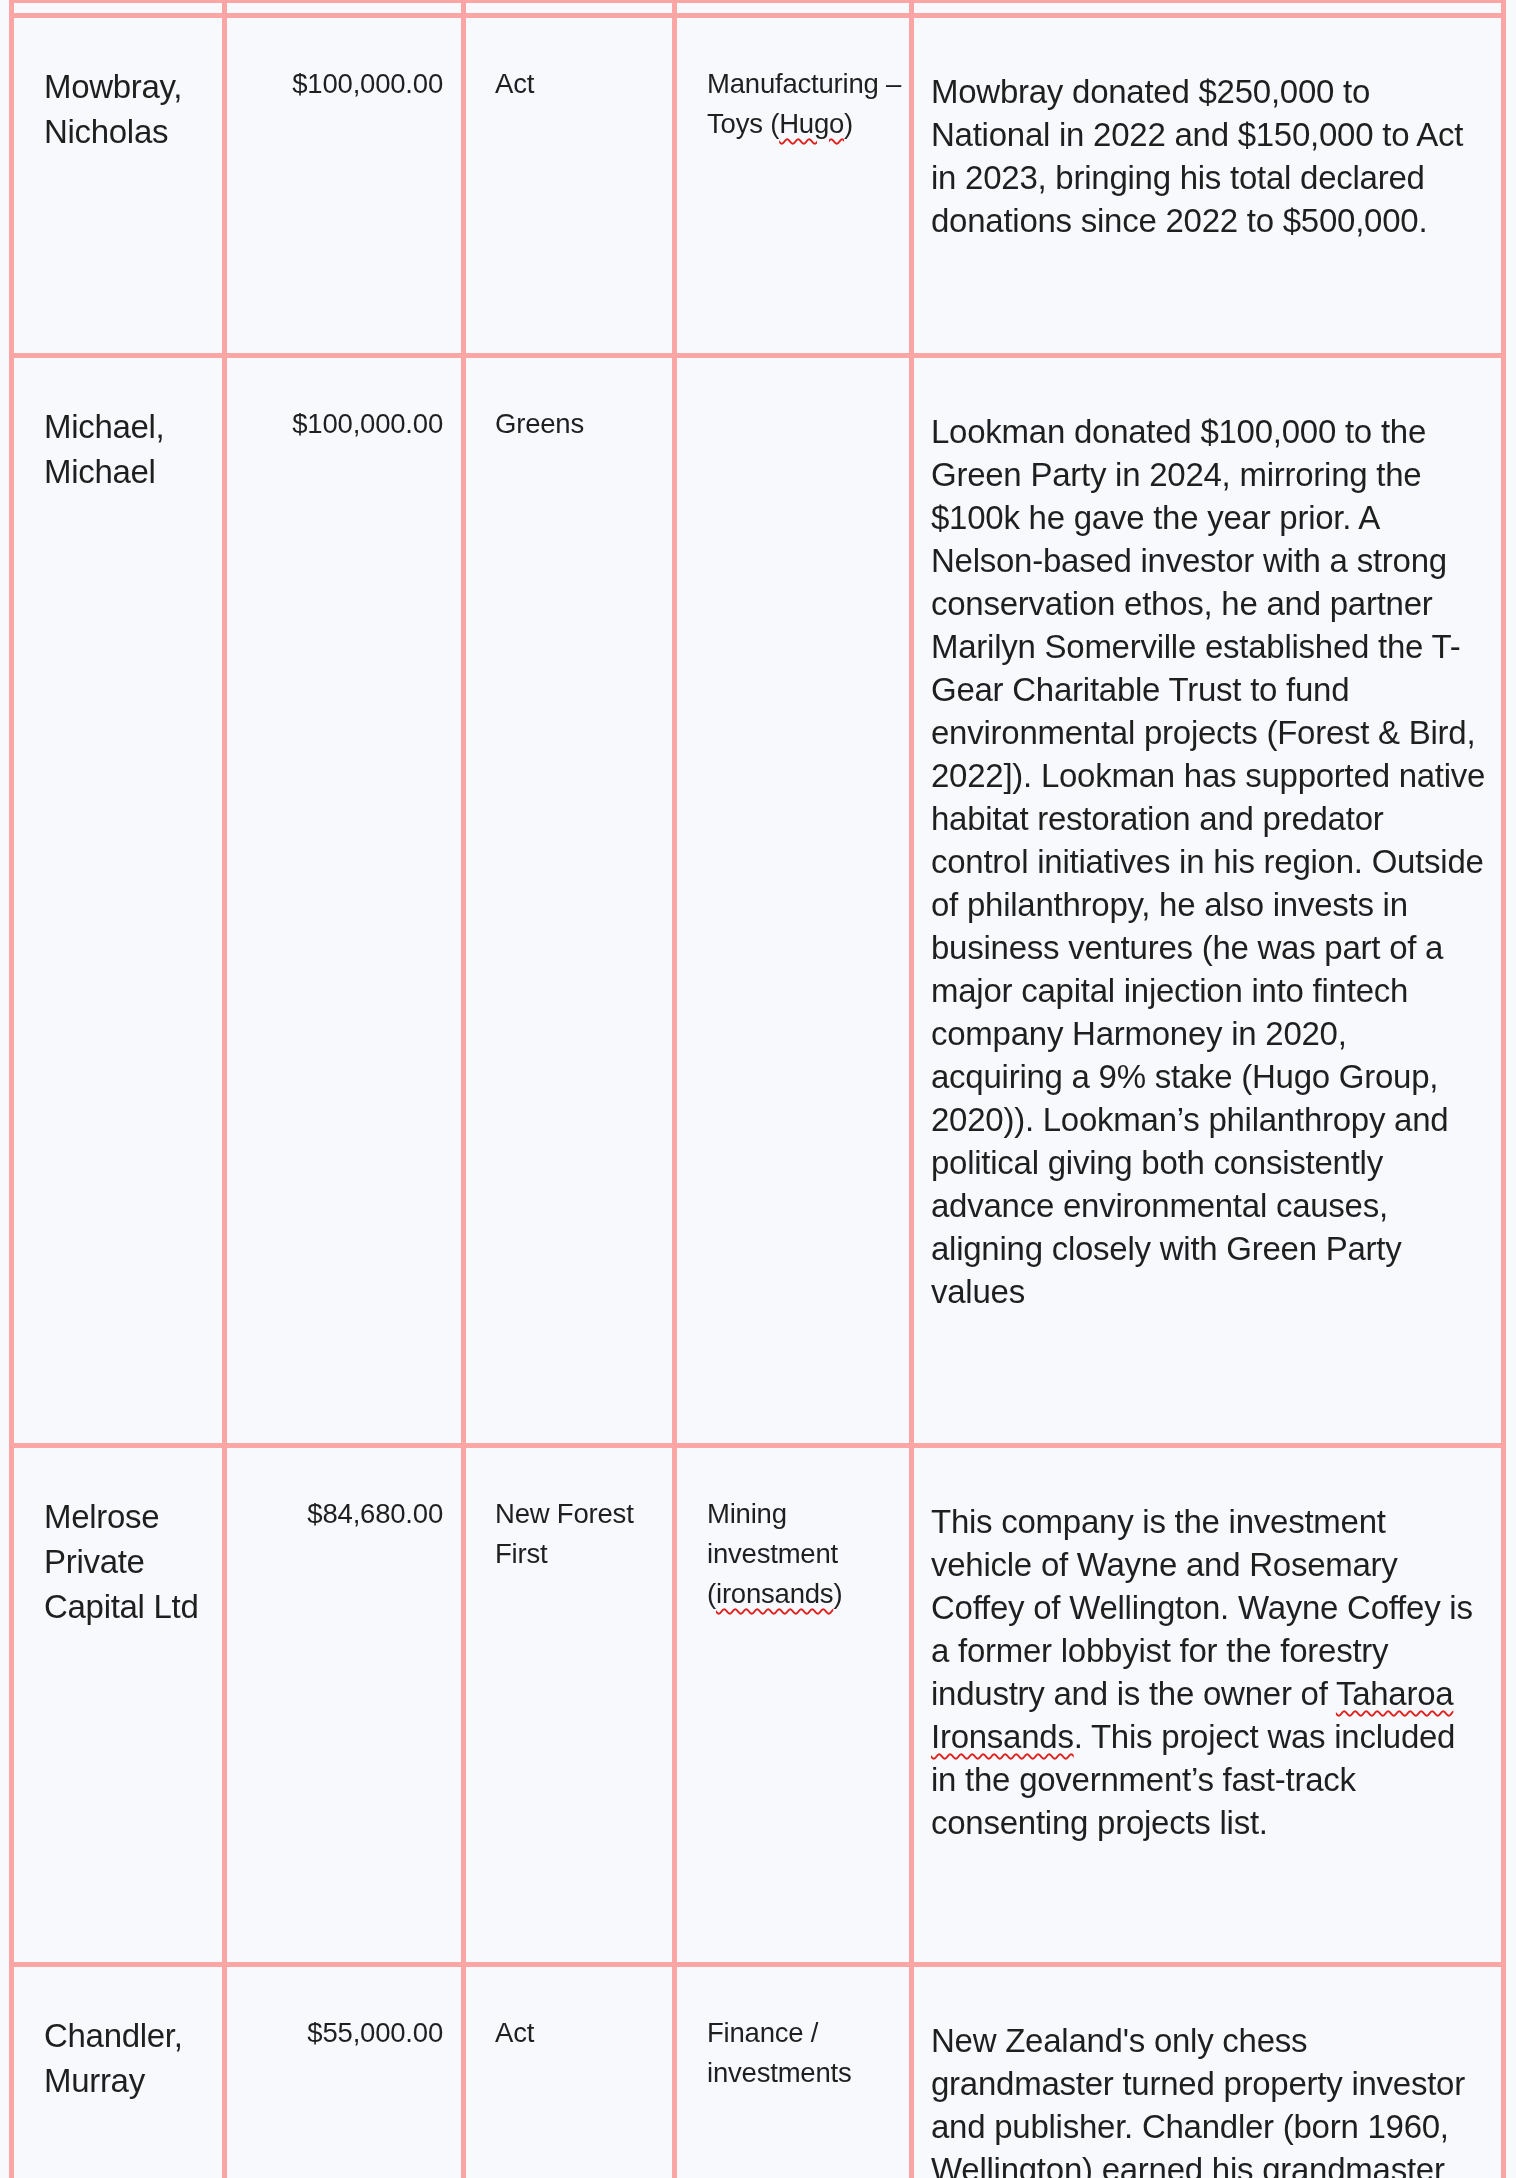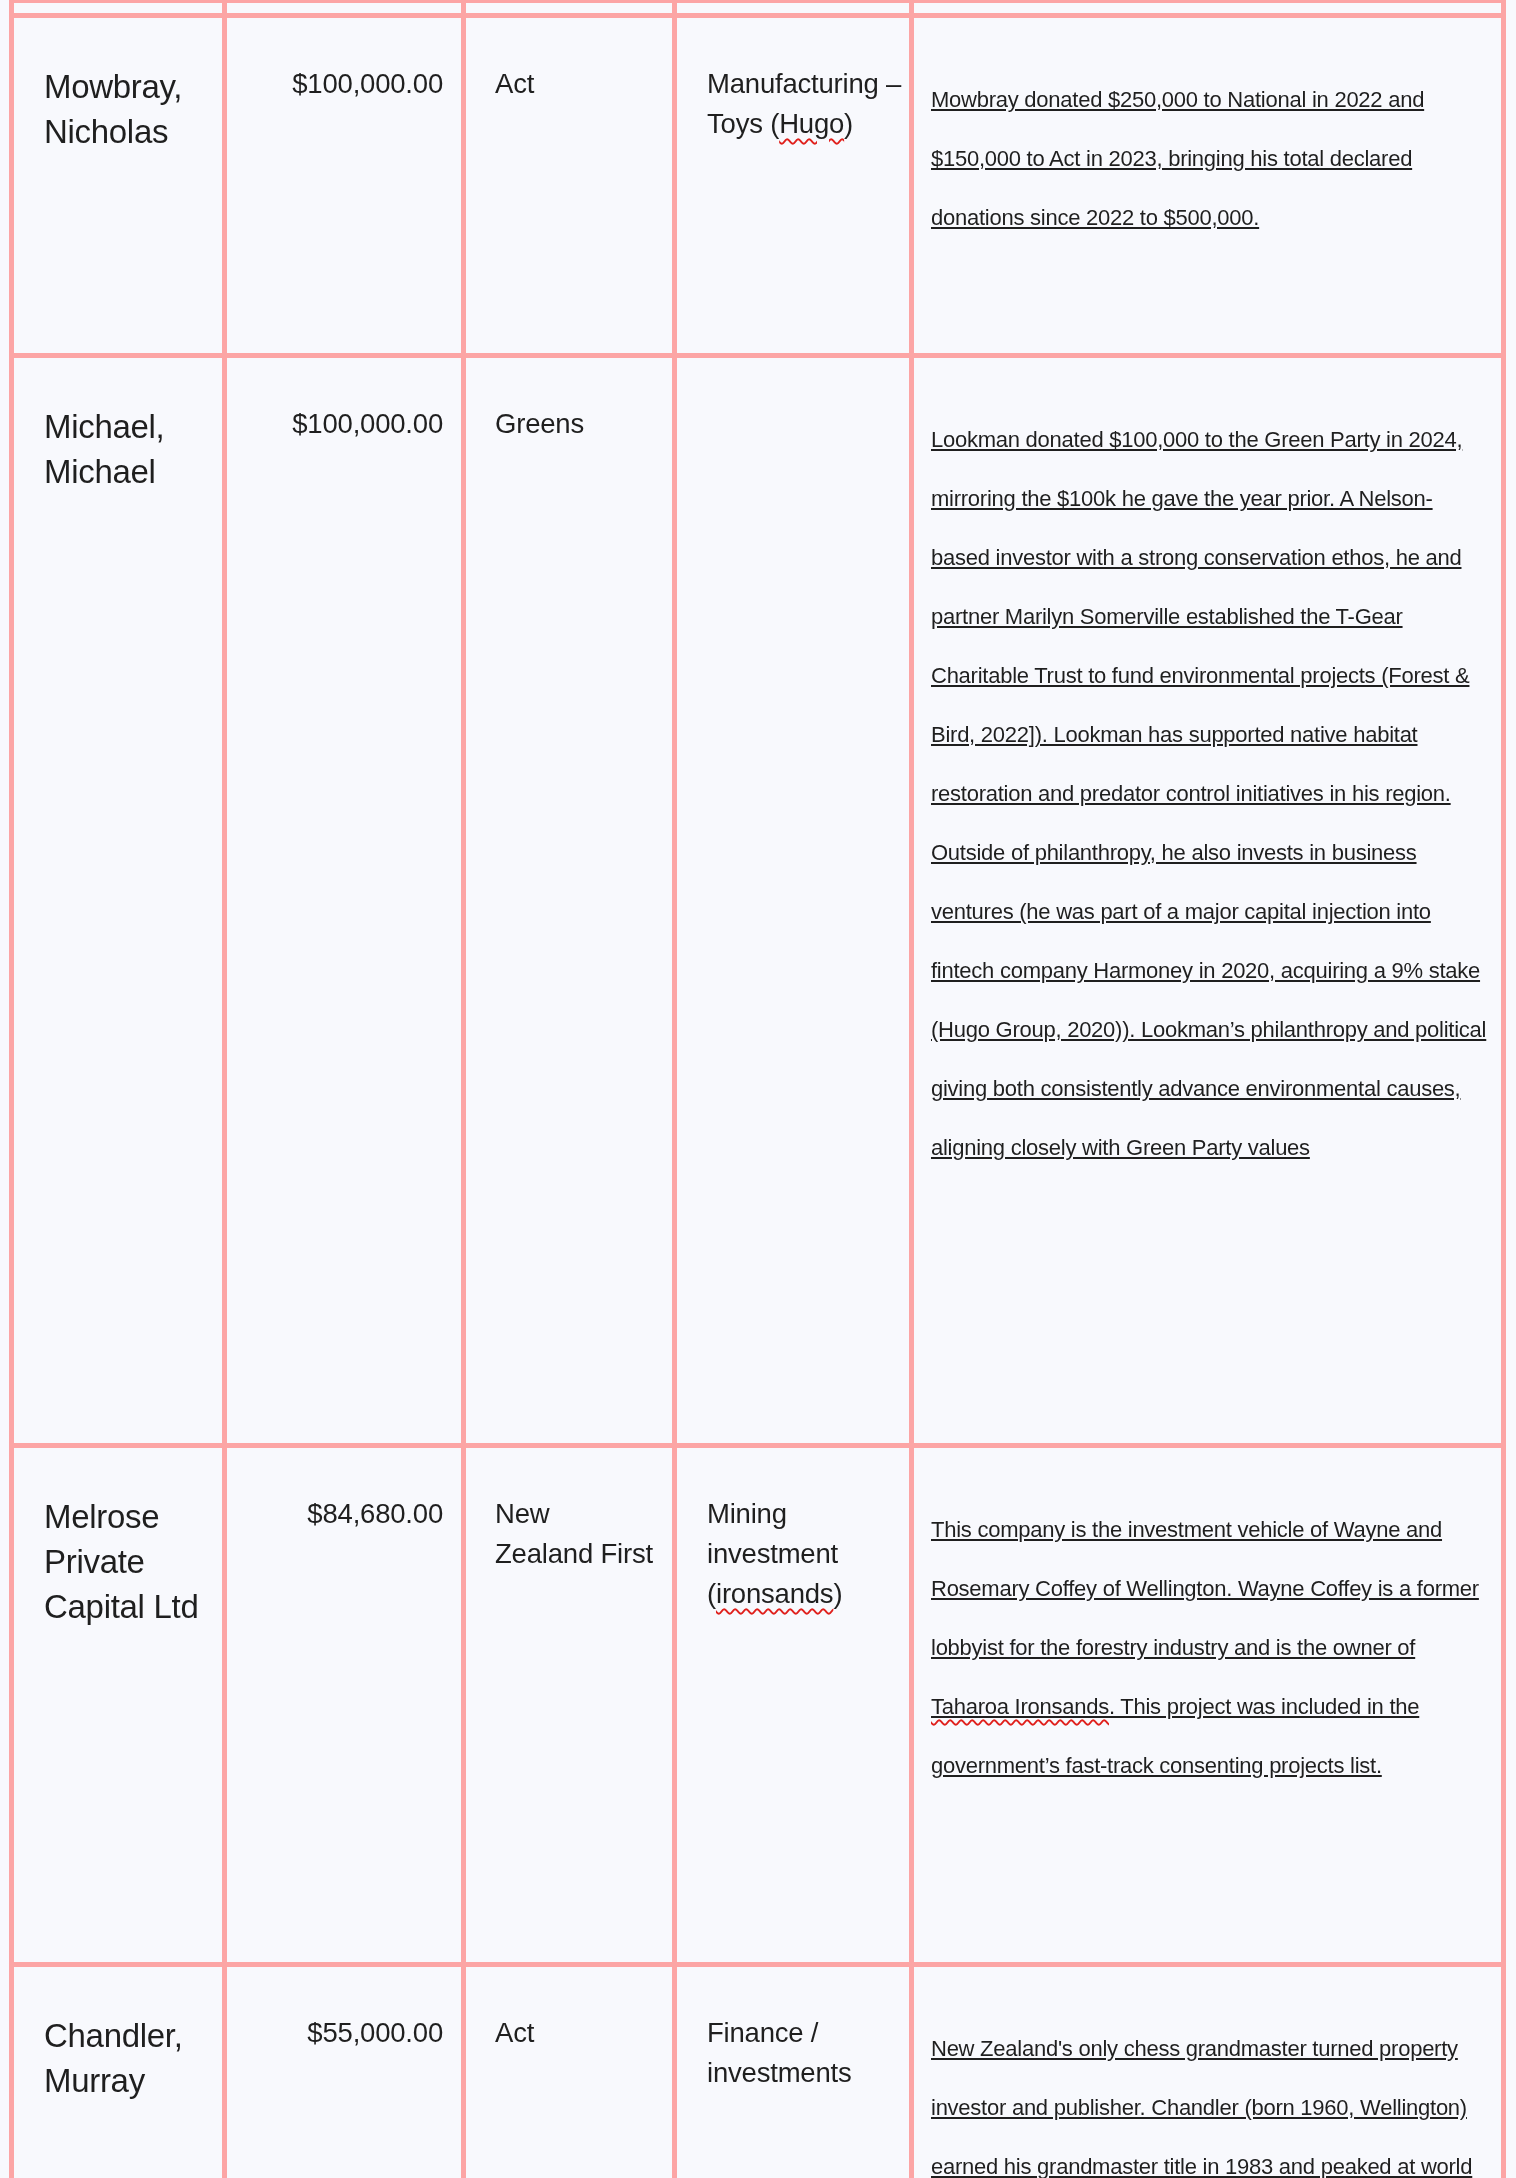--- a/index.html
+++ b/index.html
@@ -56,25 +56,24 @@
   }
   .cell-party {
     padding-left: 29px !important;
   }
   .cell-industry {
     padding-left: 30px !important;
     padding-right: 6px !important;
     word-break: break-all;
   }
   .cell-notes {
-    font-size: 22px;
-    line-height: 59px;
+    font-size: 33px;
+    line-height: 43px;
     padding: 52px 14px 30px 17px !important;
     letter-spacing: -0.25px;
-    text-decoration: underline;
   }
   .spell {
     text-decoration: underline wavy #e0201c;
     text-decoration-thickness: 1.5px;
     text-underline-offset: 5px;
   }
   .row-mowbray td { height: 253px; }
   .row-lookman td { height: 1003px; }
   .row-melrose td { height: 432px; border-radius: 11px; }
   .row-chandler td { height: 452px; }
@@ -111,21 +110,21 @@
       <td class="cell-name">Michael, Michael</td>
       <td class="cell-small cell-amount">$100,000.00</td>
       <td class="cell-small cell-party">Greens</td>
       <td class="cell-small cell-industry"><span></span></td>
       <td class="cell-notes">Lookman donated $100,000 to the Green Party in 2024, mirroring the $100k he gave the year prior. A Nelson-based investor with a strong conservation ethos, he and partner Marilyn Somerville established the T-Gear Charitable Trust to fund environmental projects (Forest &amp; Bird, 2022]). Lookman has supported native habitat restoration and predator control initiatives in his region. Outside of philanthropy, he also invests in business ventures (he was part of a major capital injection into fintech company Harmoney in 2020, acquiring a 9% stake (Hugo Group, 2020)). Lookman’s philanthropy and political giving both consistently advance environmental causes, aligning closely with Green Party values</td>
     </tr>
 
     <tr class="row-melrose">
       <td class="cell-name">Melrose Private Capital Ltd</td>
       <td class="cell-small cell-amount">$84,680.00</td>
-      <td class="cell-small cell-party">New Zealand First</td>
+      <td class="cell-small cell-party">New Forest First</td>
       <td class="cell-small cell-industry" style="word-break: normal;"><span>Mining investment (</span><span class="spell">ironsands</span><span>)</span></td>
       <td class="cell-notes"><span>This company is the investment vehicle of Wayne and Rosemary Coffey of Wellington. Wayne Coffey is a former lobbyist for the forestry industry and is the owner of </span><span class="spell">Taharoa Ironsands</span><span>. This project was included in the government’s fast-track consenting projects list.</span></td>
     </tr>
 
     <tr class="row-chandler">
       <td class="cell-name">Chandler, Murray</td>
       <td class="cell-small cell-amount">$55,000.00</td>
       <td class="cell-small cell-party">Act</td>
       <td class="cell-small cell-industry" style="word-break: normal;"><span>Finance / investments</span></td>
       <td class="cell-notes">New Zealand's only chess grandmaster turned property investor and publisher. Chandler (born 1960, Wellington) earned his grandmaster title in 1983 and peaked at world #29. He holds the distinction of a perfect 2-0 lifetime score against Garry Kasparov. In property, Chandler purchased and converted St Paul's</td>

